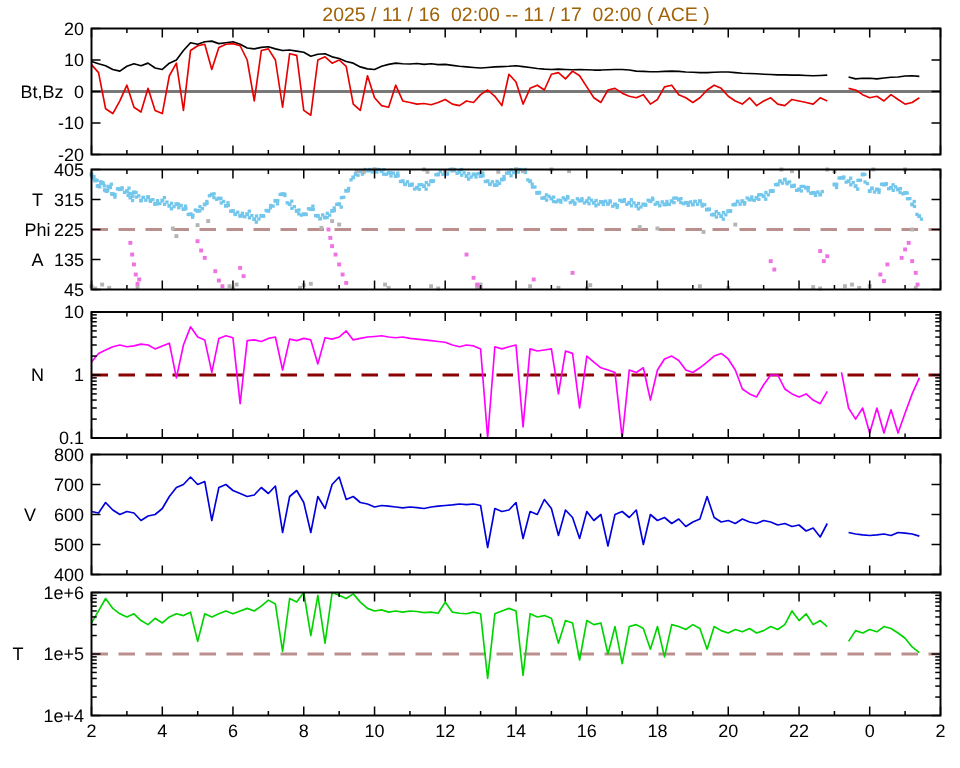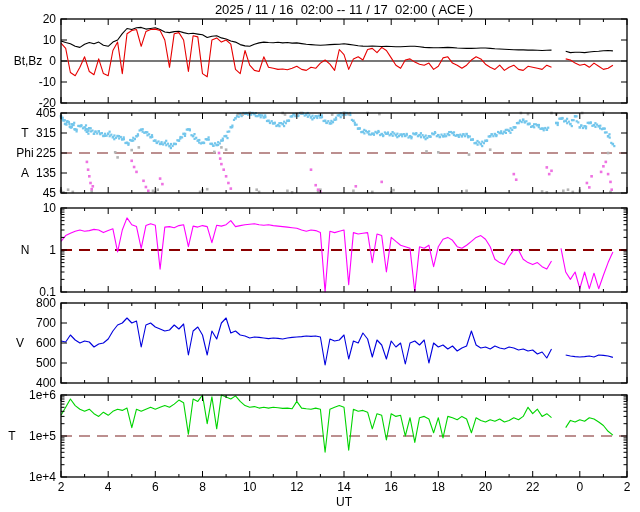--- a/index.html
+++ b/index.html
@@ -1,17 +1,17 @@
 <!DOCTYPE html>
 <html><head>
 <meta charset="utf-8">
 <style>
   html,body{margin:0;padding:0;background:#ffffff;}
   #stage{position:relative;width:640px;height:512px;background:#ffffff;overflow:hidden;
-         font-family:"Liberation Sans",sans-serif;color:#000000;}
+         font-family:"Liberation Sans",sans-serif;color:#a16207;}
   #plot-title{position:absolute;left:48px;top:2px;width:592px;text-align:center;
               font-size:13px;white-space:pre;}
   #x-axis-label{position:absolute;left:61px;top:495px;width:566px;text-align:center;font-size:12px;}
   svg text{font-family:"Liberation Sans",sans-serif;font-size:12px;fill:#000;}
 </style>
 </head>
 <body>
 
 <div id="stage">
   <div id="plot-title">2025 / 11 / 16  02:00 -- 11 / 17  02:00 ( ACE )</div>
@@ -1018,14 +1018,13 @@
       <text x="249.66666666666666" y="491" text-anchor="middle">10</text>
       <text x="296.8333333333333" y="491" text-anchor="middle">12</text>
       <text x="344" y="491" text-anchor="middle">14</text>
       <text x="391.16666666666663" y="491" text-anchor="middle">16</text>
       <text x="438.3333333333333" y="491" text-anchor="middle">18</text>
       <text x="485.5" y="491" text-anchor="middle">20</text>
       <text x="532.6666666666666" y="491" text-anchor="middle">22</text>
       <text x="579.8333333333333" y="491" text-anchor="middle">0</text>
       <text x="627" y="491" text-anchor="middle">2</text>
     </svg>
-  <div id="x-axis-label">UT</div>
 </div>
 
 </body></html>

